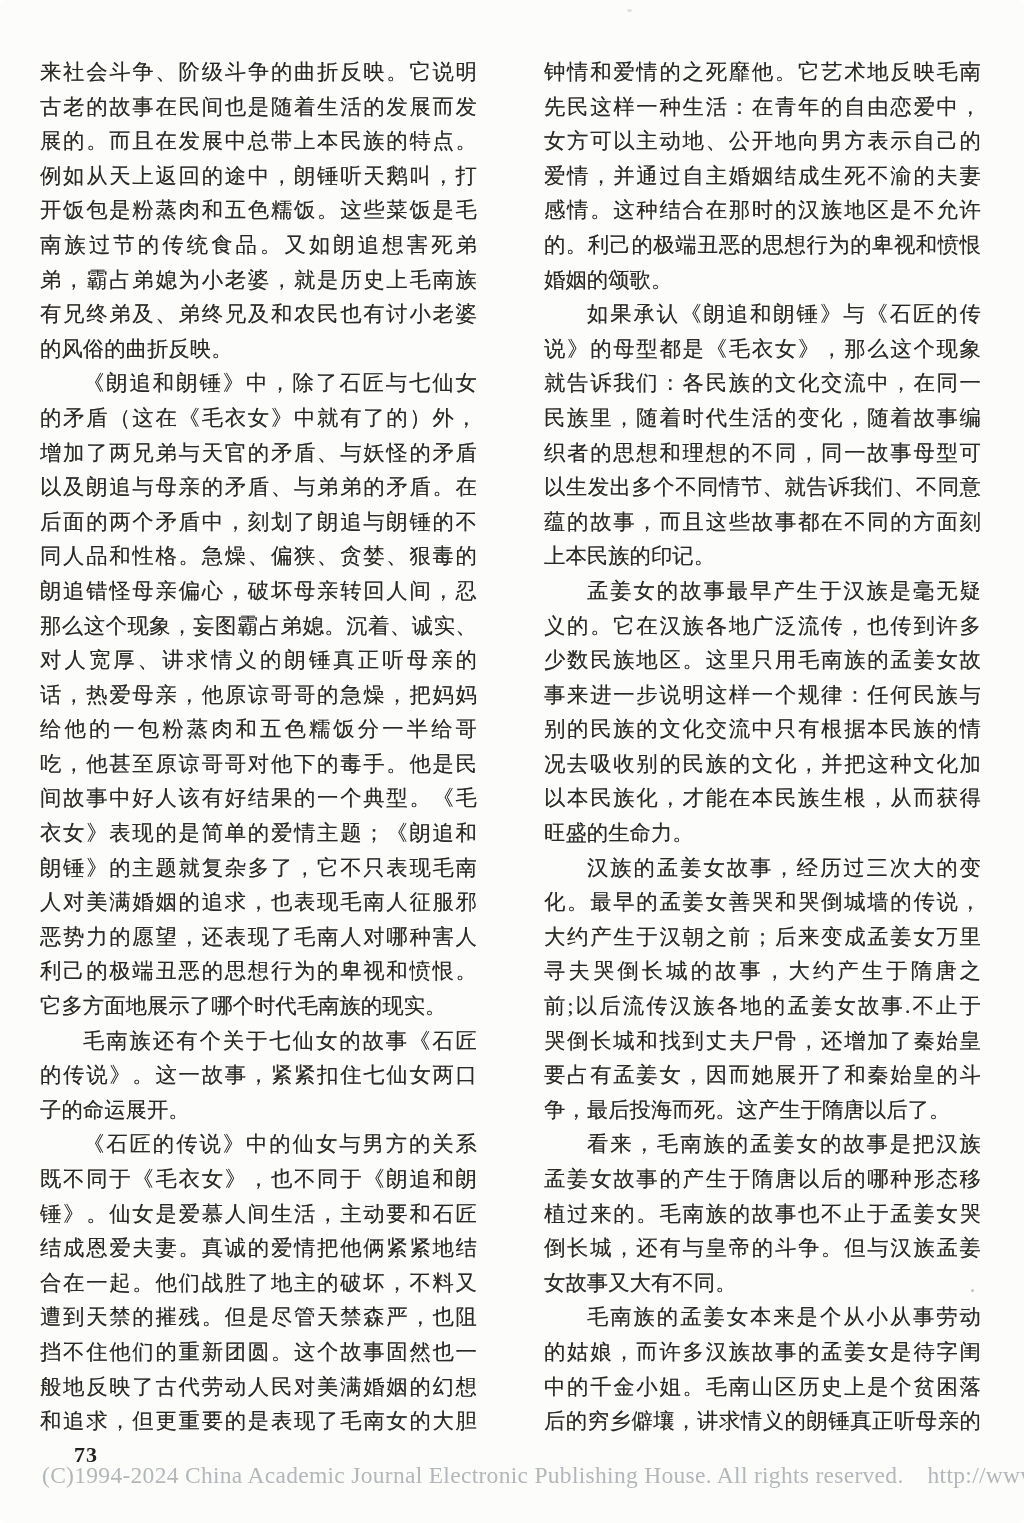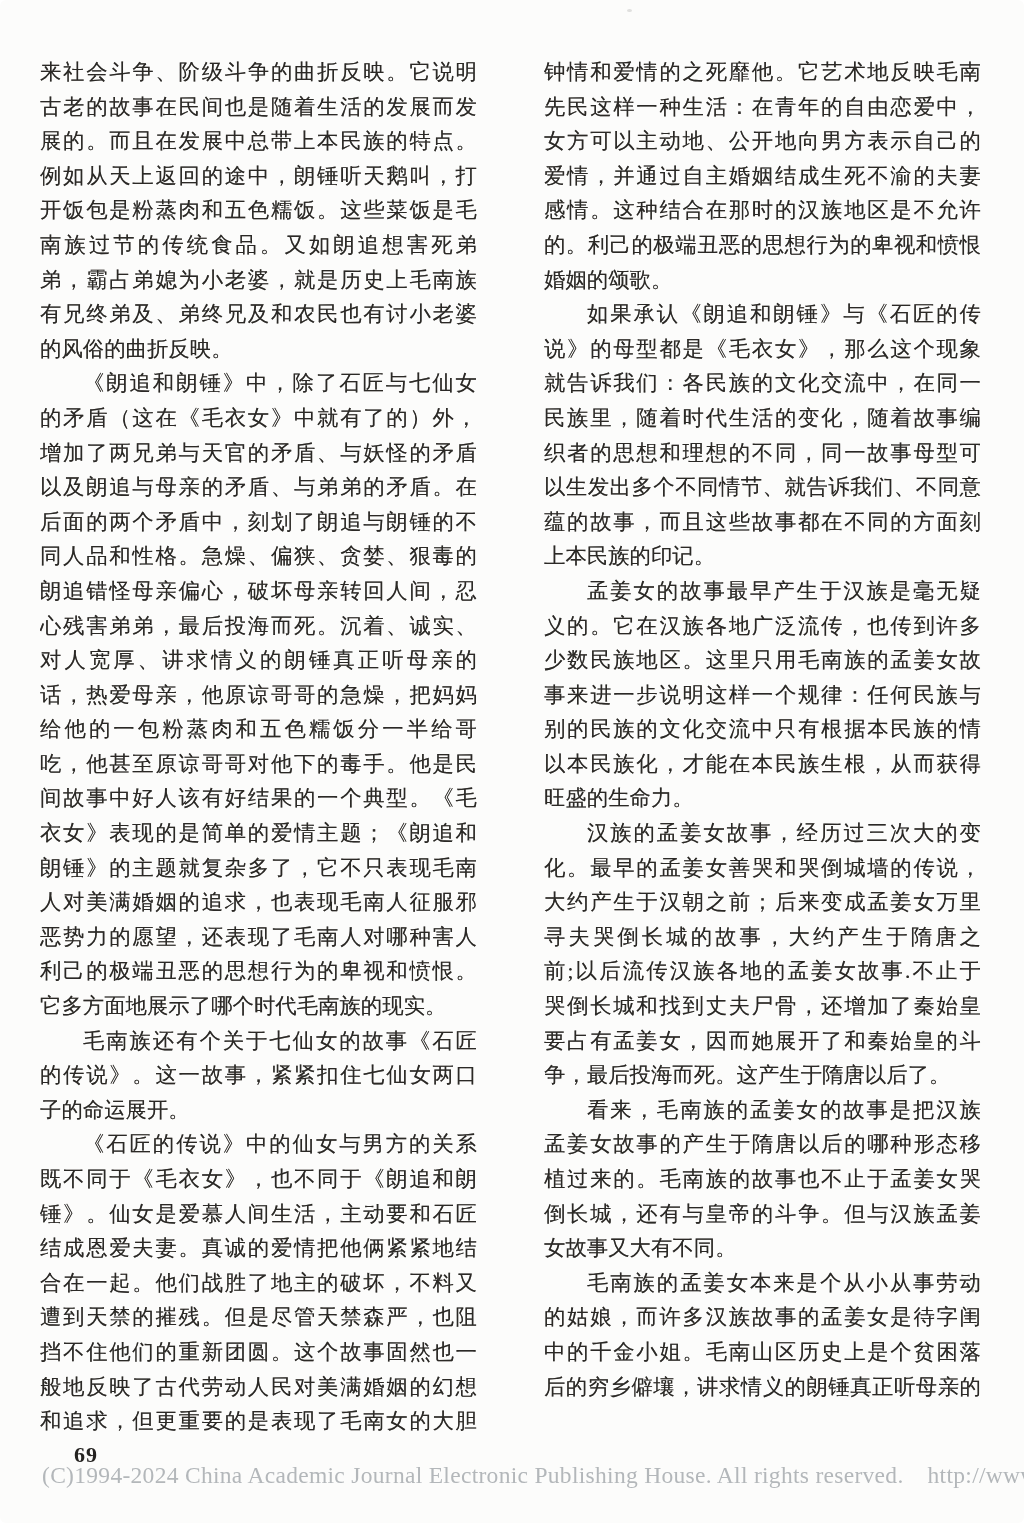--- a/index.html
+++ b/index.html
@@ -83,21 +83,21 @@
       <div class="pline">弟，霸占弟媳为小老婆，就是历史上毛南族</div>
       <div class="pline">有兄终弟及、弟终兄及和农民也有讨小老婆</div>
       <div class="pline end">的风俗的曲折反映。</div>
       <div class="pline ind">《朗追和朗锤》中，除了石匠与七仙女</div>
       <div class="pline">的矛盾（这在《毛衣女》中就有了的）外，</div>
       <div class="pline">增加了两兄弟与天官的矛盾、与妖怪的矛盾</div>
       <div class="pline">以及朗追与母亲的矛盾、与弟弟的矛盾。在</div>
       <div class="pline">后面的两个矛盾中，刻划了朗追与朗锤的不</div>
       <div class="pline">同人品和性格。急燥、偏狭、贪婪、狠毒的</div>
       <div class="pline">朗追错怪母亲偏心，破坏母亲转回人间，忍</div>
-      <div class="pline">心残害弟弟，最后投海而死。沉着、诚实、</div>
+      <div class="pline">那么这个现象，妄图霸占弟媳。沉着、诚实、</div>
       <div class="pline">对人宽厚、讲求情义的朗锤真正听母亲的</div>
       <div class="pline">话，热爱母亲，他原谅哥哥的急燥，把妈妈</div>
       <div class="pline">给他的一包粉蒸肉和五色糯饭分一半给哥</div>
       <div class="pline">吃，他甚至原谅哥哥对他下的毒手。他是民</div>
       <div class="pline">间故事中好人该有好结果的一个典型。《毛</div>
       <div class="pline">衣女》表现的是简单的爱情主题；《朗追和</div>
       <div class="pline">朗锤》的主题就复杂多了，它不只表现毛南</div>
       <div class="pline">人对美满婚姻的追求，也表现毛南人征服邪</div>
       <div class="pline">恶势力的愿望，还表现了毛南人对哪种害人</div>
       <div class="pline">利己的极端丑恶的思想行为的卑视和愤恨。</div>
@@ -130,20 +130,21 @@
       <div class="pline">民族里，随着时代生活的变化，随着故事编</div>
       <div class="pline">织者的思想和理想的不同，同一故事母型可</div>
       <div class="pline">以生发出多个不同情节、就告诉我们、不同意</div>
       <div class="pline">蕴的故事，而且这些故事都在不同的方面刻</div>
       <div class="pline end">上本民族的印记。</div>
       <div class="pline ind">孟姜女的故事最早产生于汉族是毫无疑</div>
       <div class="pline">义的。它在汉族各地广泛流传，也传到许多</div>
       <div class="pline">少数民族地区。这里只用毛南族的孟姜女故</div>
       <div class="pline">事来进一步说明这样一个规律：任何民族与</div>
       <div class="pline">别的民族的文化交流中只有根据本民族的情</div>
+      <div class="pline">况去吸收别的民族的文化，并把这种文化加</div>
       <div class="pline">以本民族化，才能在本民族生根，从而获得</div>
       <div class="pline end">旺盛的生命力。</div>
       <div class="pline ind">汉族的孟姜女故事，经历过三次大的变</div>
       <div class="pline">化。最早的孟姜女善哭和哭倒城墙的传说，</div>
       <div class="pline">大约产生于汉朝之前；后来变成孟姜女万里</div>
       <div class="pline">寻夫哭倒长城的故事，大约产生于隋唐之</div>
       <div class="pline">前;以后流传汉族各地的孟姜女故事.不止于</div>
       <div class="pline">哭倒长城和找到丈夫尸骨，还增加了秦始皇</div>
       <div class="pline">要占有孟姜女，因而她展开了和秦始皇的斗</div>
       <div class="pline end">争，最后投海而死。这产生于隋唐以后了。</div>
@@ -151,19 +152,19 @@
       <div class="pline">孟姜女故事的产生于隋唐以后的哪种形态移</div>
       <div class="pline">植过来的。毛南族的故事也不止于孟姜女哭</div>
       <div class="pline">倒长城，还有与皇帝的斗争。但与汉族孟姜</div>
       <div class="pline end">女故事又大有不同。</div>
       <div class="pline ind">毛南族的孟姜女本来是个从小从事劳动</div>
       <div class="pline">的姑娘，而许多汉族故事的孟姜女是待字闺</div>
       <div class="pline">中的千金小姐。毛南山区历史上是个贫困落</div>
       <div class="pline">后的穷乡僻壤，讲求情义的朗锤真正听母亲的</div>
     </div>
 
-  <div class="page-number">69</div>
+  <div class="page-number">73</div>
 
   <div class="footer">
     <span>(C)1994-2024 China Academic Journal Electronic Publishing House. All rights reserved.</span><span class="url">http://www.cnki</span>
   </div>
 
 </div>
 
 </body></html>

